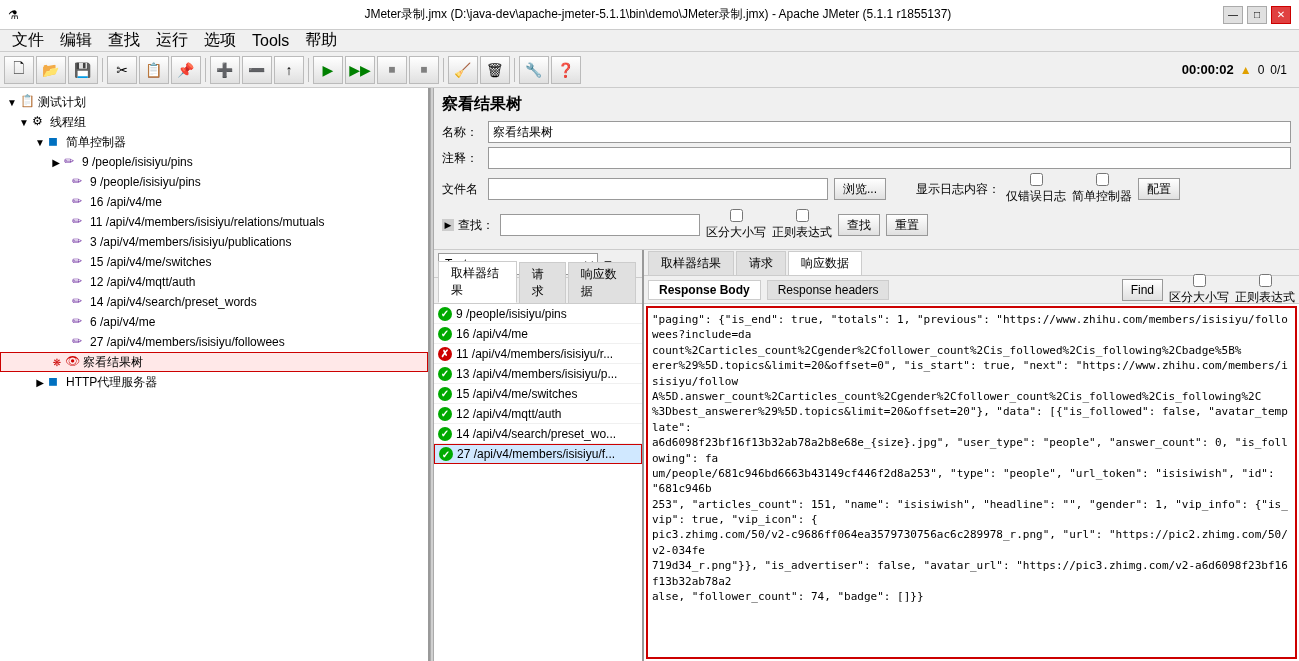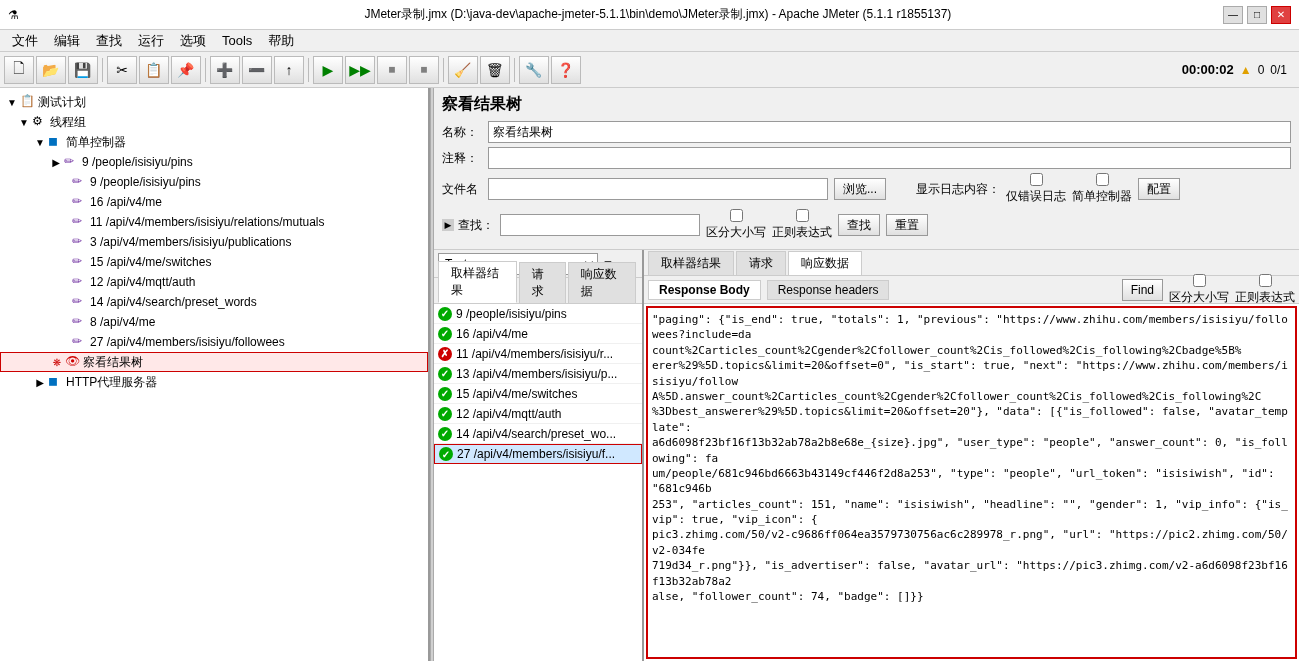--- a/index.html
+++ b/index.html
@@ -22,21 +22,21 @@
     .title-btn { width: 20px; height: 18px; border: 1px solid #aaa; background: #e0e0e0; cursor: pointer; font-size: 10px; display: flex; align-items: center; justify-content: center; }
 
     
     .menu-bar {
       background: #f0f0f0;
       height: 22px;
       display: flex;
       align-items: center;
       padding: 0 4px;
       border-bottom: 1px solid #ccc;
-      font-size: 13px;
+      font-size: 16px;
     }
     .menu-item { padding: 2px 8px; cursor: pointer; }
 
     
     .toolbar {
       background: #f0f0f0;
       height: 36px;
       display: flex;
       align-items: center;
       padding: 2px 4px;
@@ -361,21 +361,21 @@
       <span class="tree-indent" style="width:64px;"></span>
       <span class="tree-expand" style="width:8px;"></span>
       <span class="tree-icon" style="color:#7030a0;">✏</span>
       <span class="tree-label">14 /api/v4/search/preset_words</span>
     </div>
 
     <div class="tree-node">
       <span class="tree-indent" style="width:64px;"></span>
       <span class="tree-expand" style="width:8px;"></span>
       <span class="tree-icon" style="color:#7030a0;">✏</span>
-      <span class="tree-label">8 /api/v4/me</span>
+      <span class="tree-label">6 /api/v4/me</span>
     </div>
 
     <div class="tree-node">
       <span class="tree-indent" style="width:64px;"></span>
       <span class="tree-expand" style="width:8px;"></span>
       <span class="tree-icon" style="color:#7030a0;">✏</span>
       <span class="tree-label">27 /api/v4/members/isisiyu/followees</span>
     </div>
 
     <div class="tree-node highlighted" style="border:1px solid #cc0000; background:#ffe8e8;">

